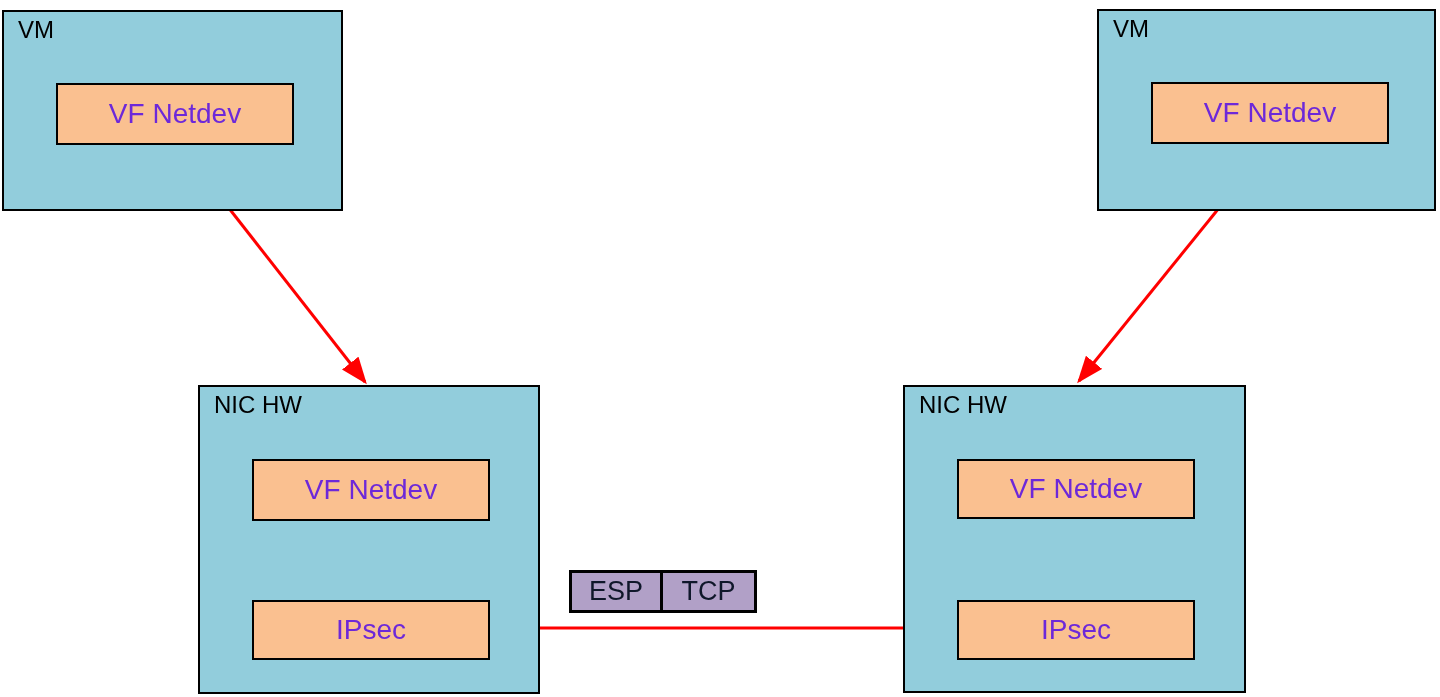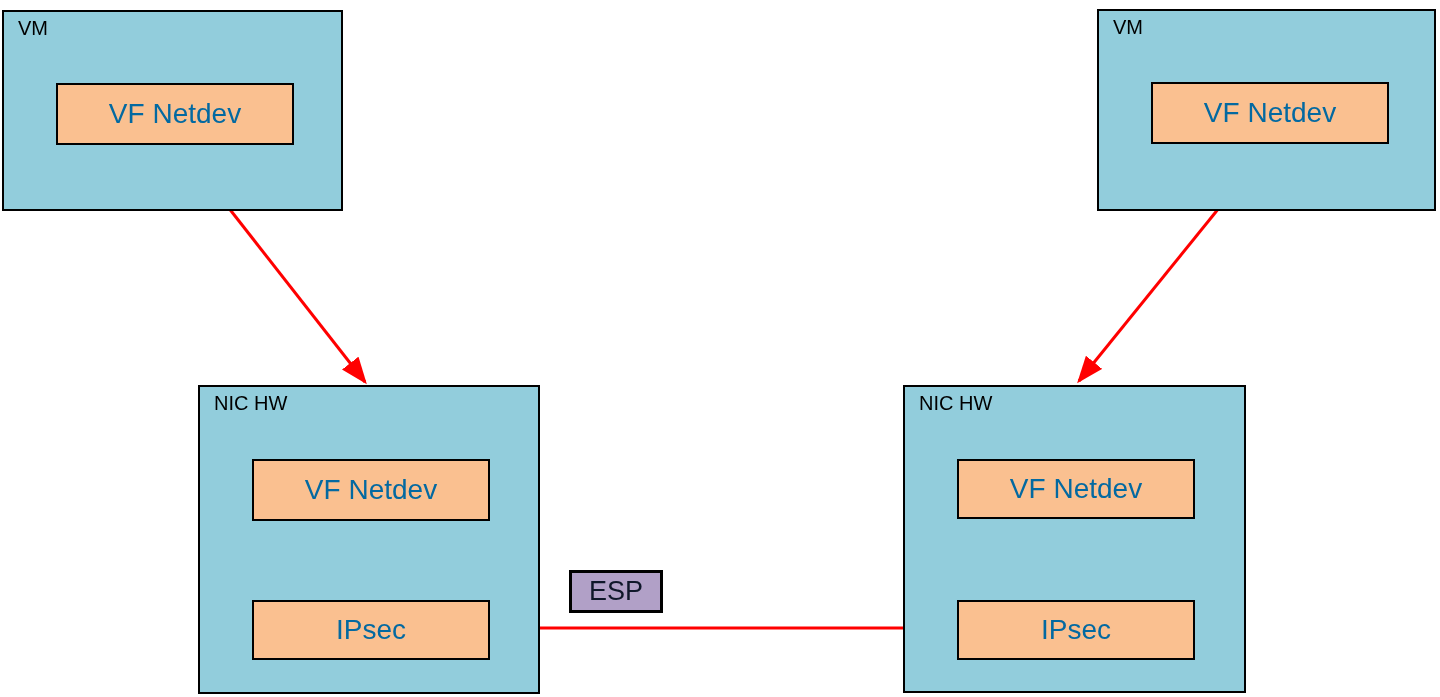--- a/index.html
+++ b/index.html
@@ -20,35 +20,35 @@
   
   .node {
     position: absolute;
     background: var(--c-container_fill, #92CDDC);
     border: 2px solid var(--c-border, #000000);
   }
   .node-label {
     position: absolute;
     left: 14px;
     top: 4px;
-    font-size: 20px;
+    font-size: 24px;
     line-height: 1.2;
     color: #000000;
   }
 
   
   .component {
     position: absolute;
     background: var(--c-component_fill, #FAC090);
     border: 2px solid var(--c-border, #000000);
     display: flex;
     align-items: center;
     justify-content: center;
     font-size: 28px;
-    color: #0369a1;
+    color: #6d28d9;
   }
 
   
   .packet-row {
     position: absolute;
     left: 569px;
     top: 570px;
     height: 49px;
     display: flex;
   }
@@ -117,15 +117,16 @@
   </div>
 
   <div class="node" style="left:903px; top:385px; width:343px; height:308px;">
     <div class="node-label">NIC HW</div>
     <div class="component" style="left:52px; top:72px; width:238px; height:60px;">VF Netdev</div>
     <div class="component" style="left:52px; top:213px; width:238px; height:60px;">IPsec</div>
   </div>
 
   <div class="packet-row">
     <div class="packet-seg seg-esp">ESP</div>
+    <div class="packet-seg seg-tcp">TCP</div>
   </div>
 
 </div>
 
 </body></html>

